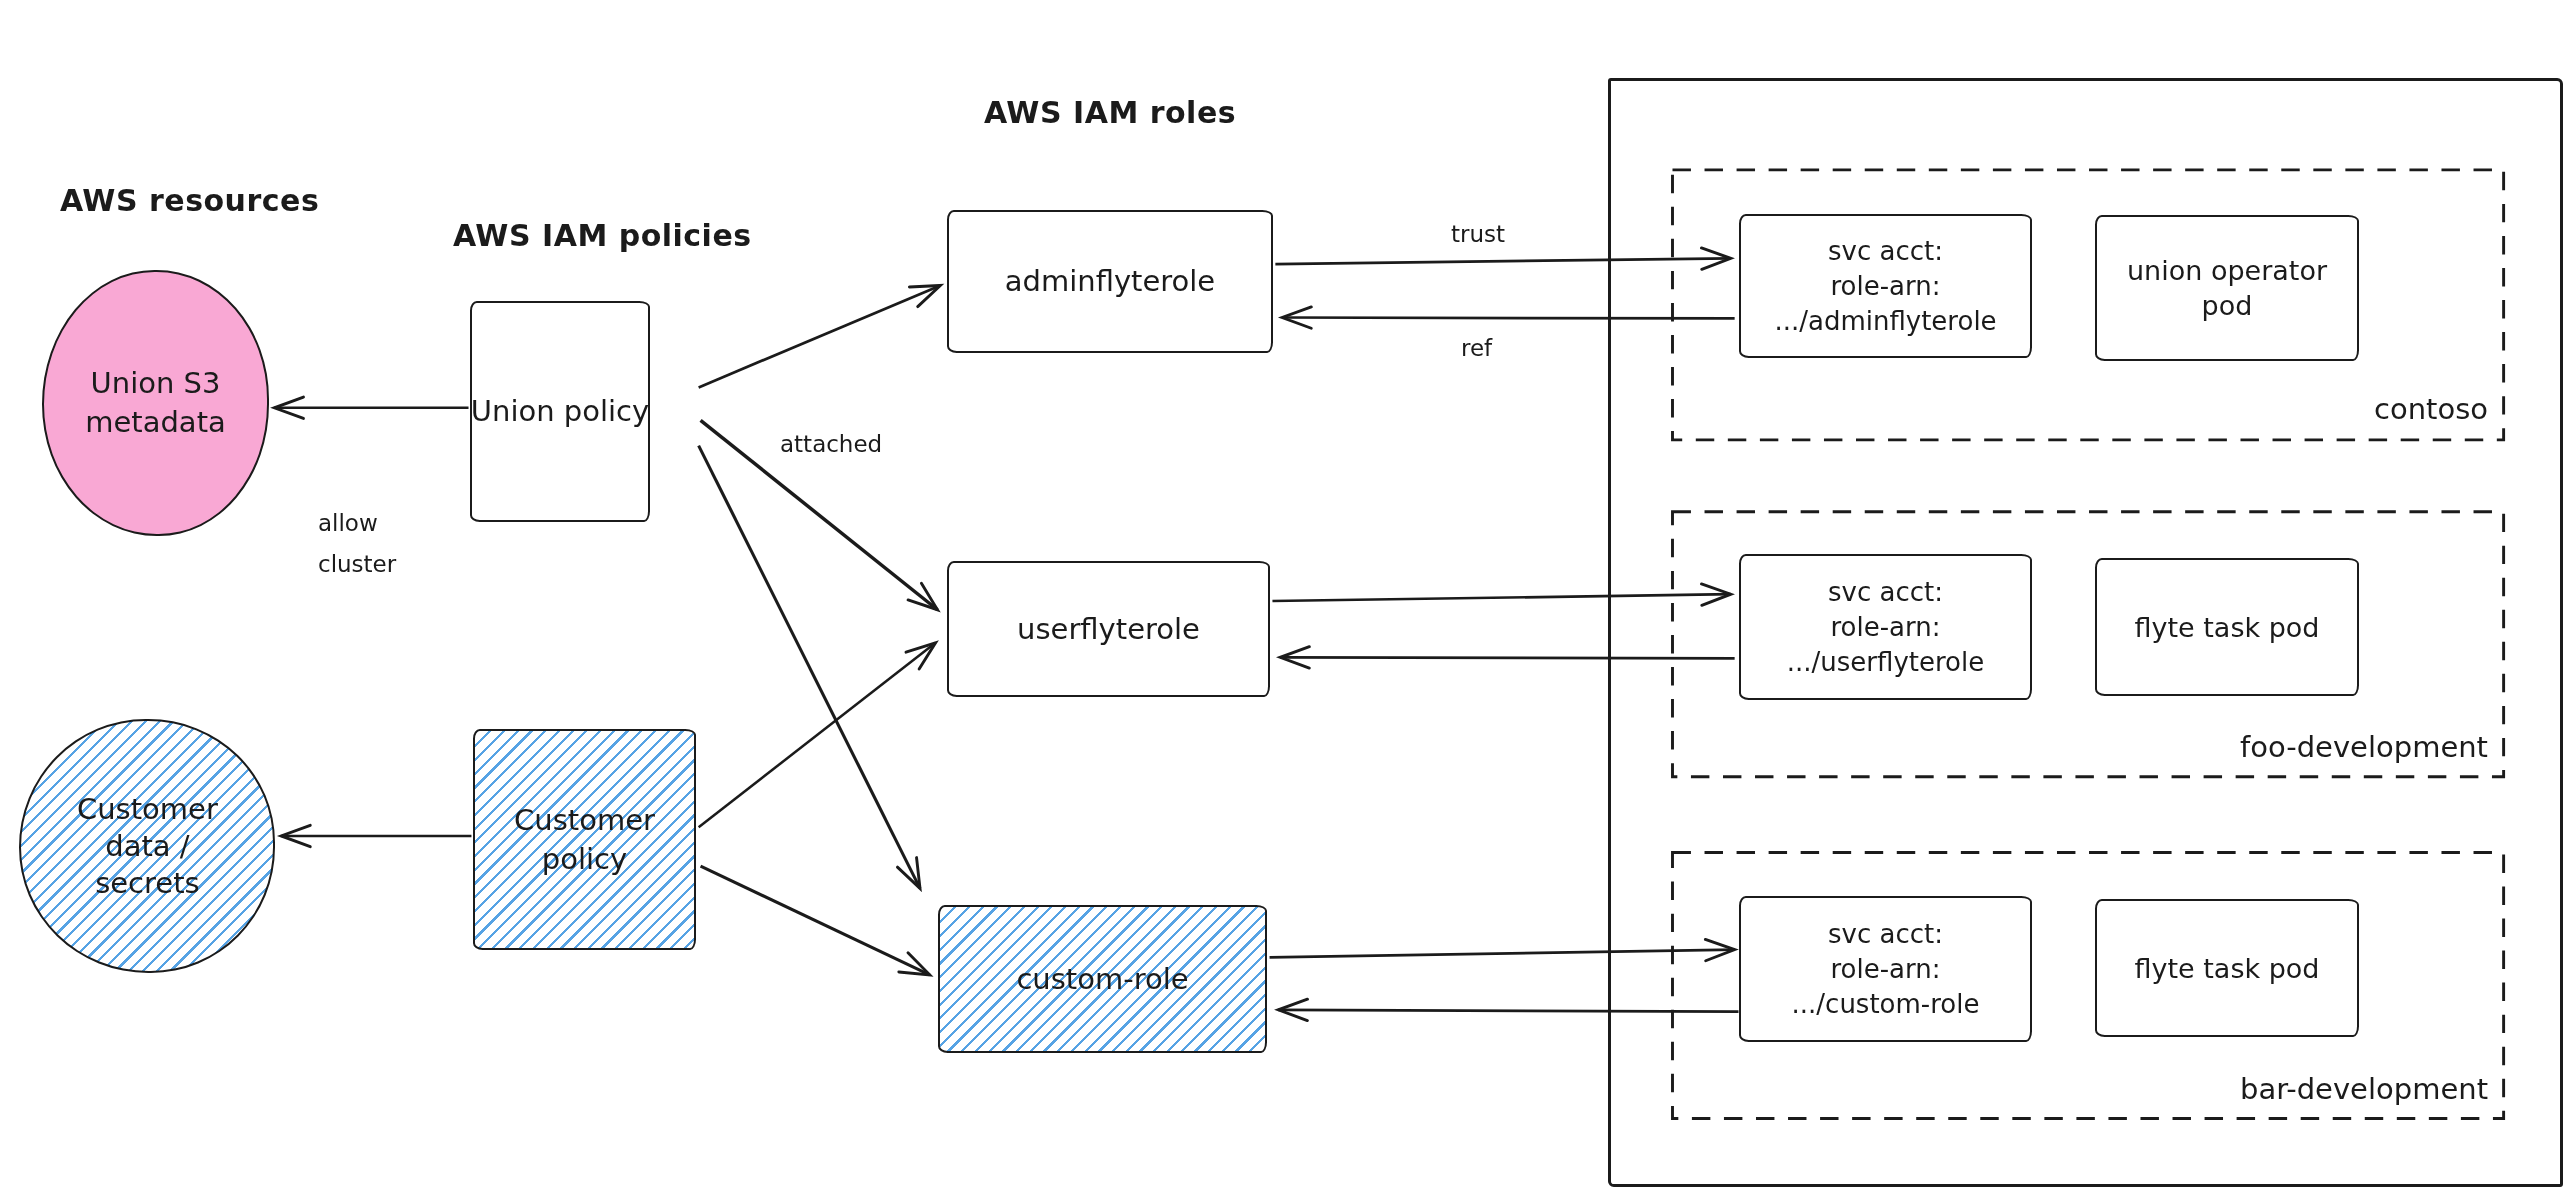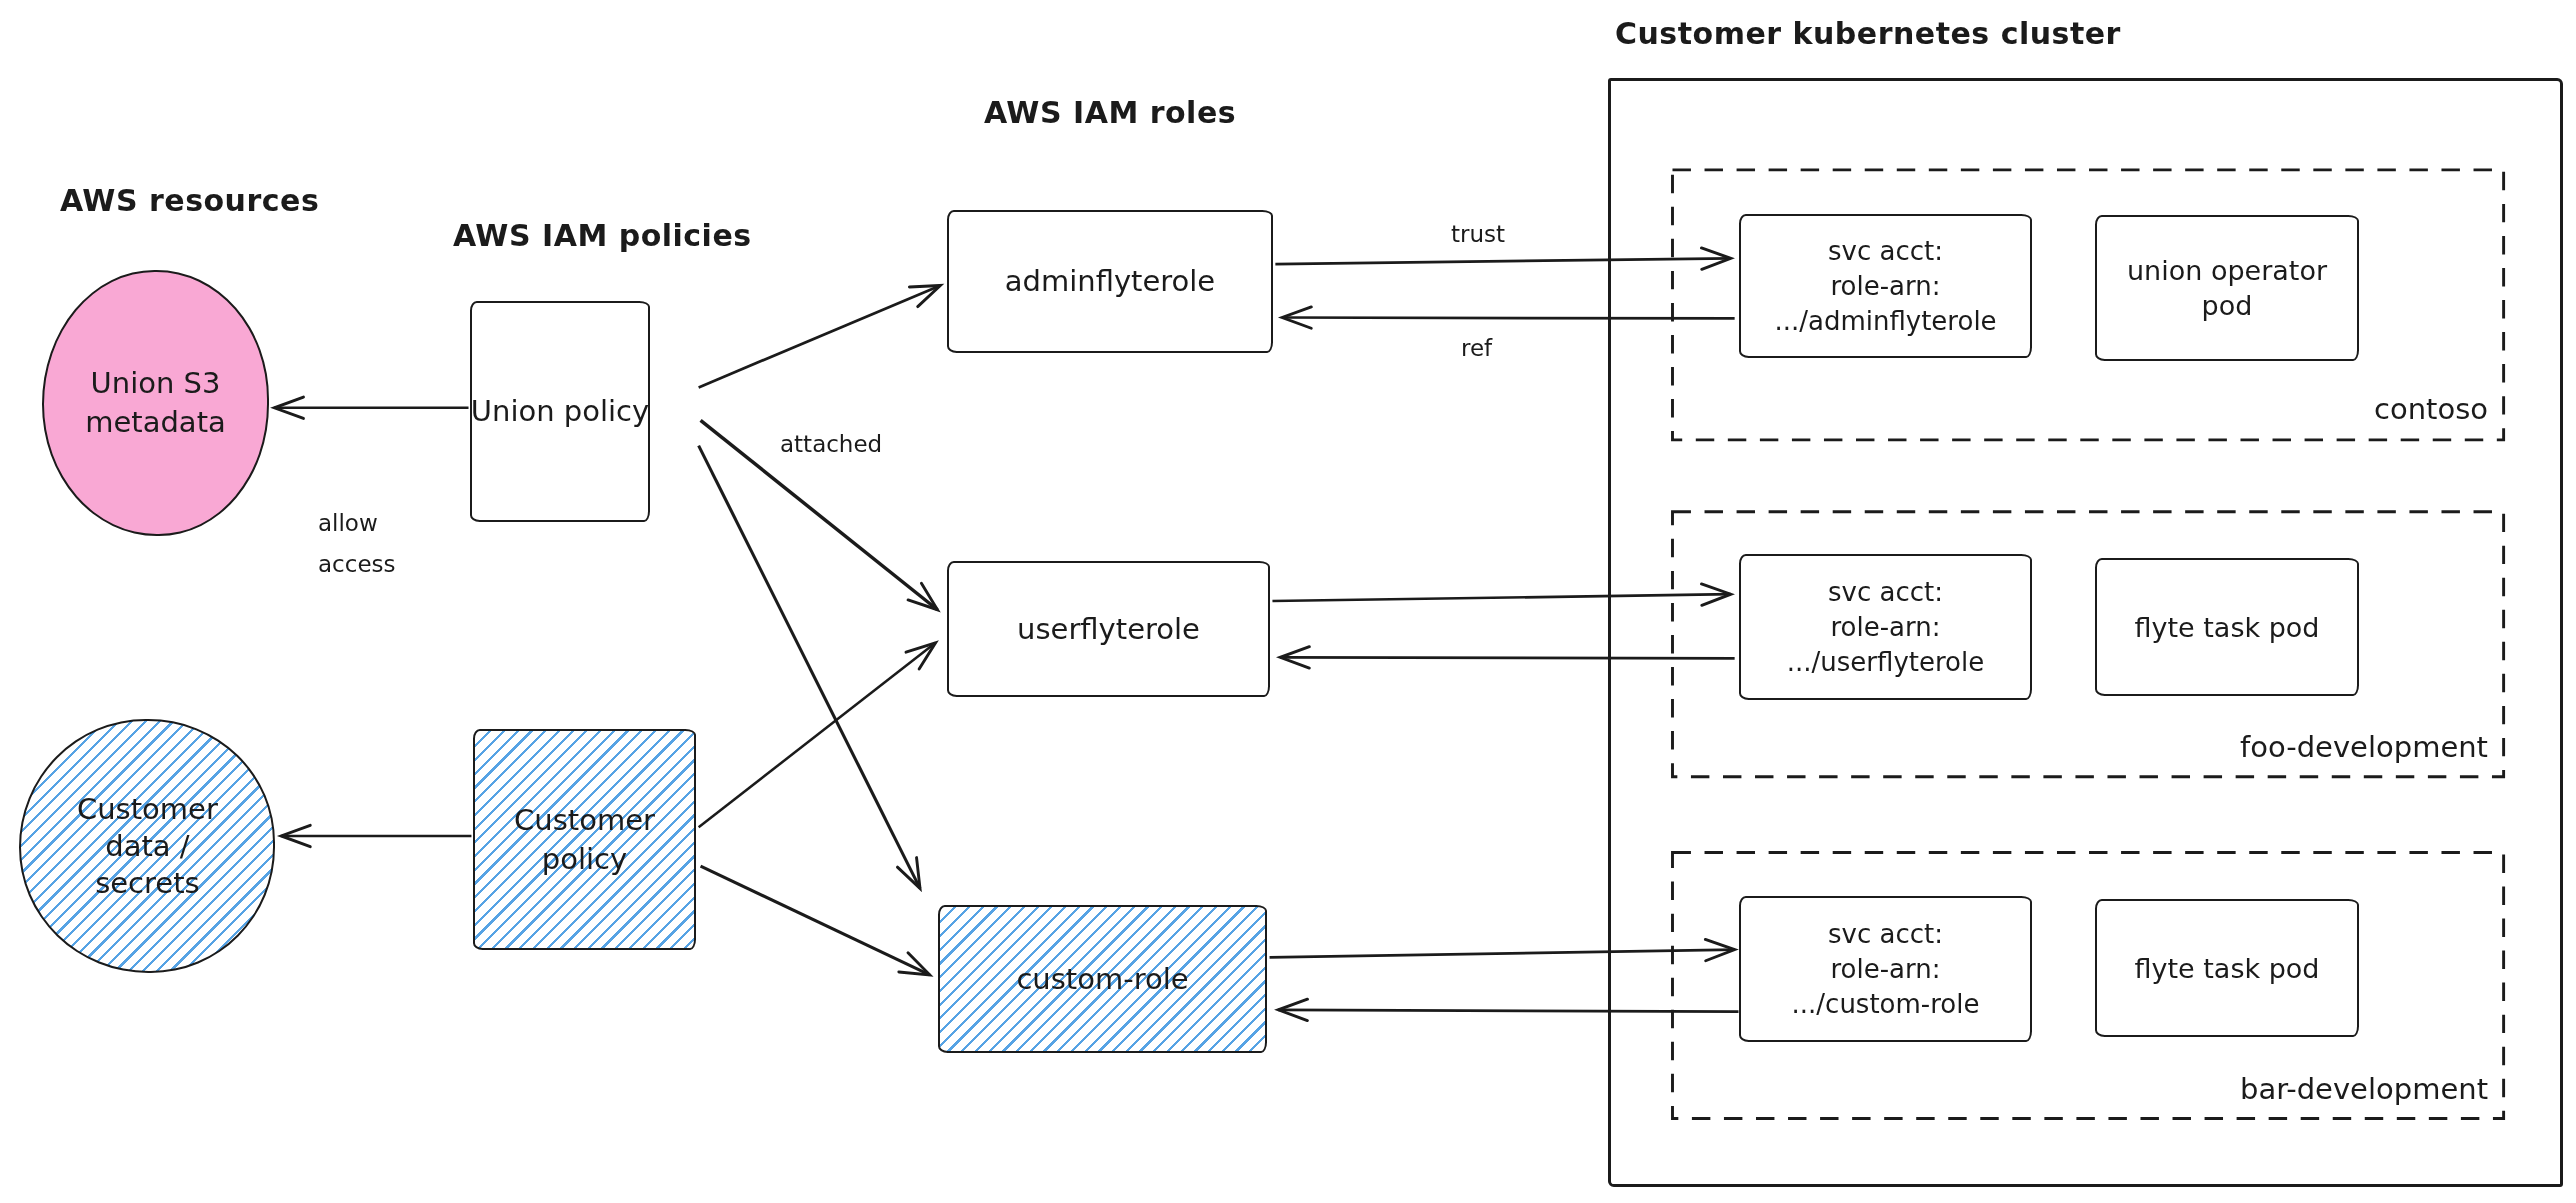--- a/index.html
+++ b/index.html
@@ -39,21 +39,20 @@
   .layer-nodes{position:absolute;left:0;top:0;width:100%;height:100%;z-index:3;}
 </style>
 </head>
 <body>
 
 <div id="canvas">
 
   <div class="heading" style="left:60px;top:183px;">AWS resources</div>
   <div class="heading" style="left:453px;top:218px;">AWS IAM policies</div>
   <div class="heading" style="left:984px;top:95px;">AWS IAM roles</div>
-  <div class="heading" style="left:1615px;top:15.5px;">Customer kubernetes cluster</div>
 
   <div class="layer-nodes">
 
     <div class="sketch-ellipse" style="left:42px;top:270px;width:227px;height:266px;">
       <div class="node-line">Union S3</div>
       <div class="node-line">metadata</div>
     </div>
 
     <div class="sketch-ellipse hatch" style="left:19.4px;top:719px;width:256px;height:254px;">
       <div class="node-line" style="line-height:37px;">Customer</div>
@@ -112,21 +111,21 @@
     </div>
     <div class="sketch-box" style="left:2095px;top:899px;width:264px;height:138px;">
       <div class="svc-line" style="font-size:27px;">flyte task pod</div>
     </div>
     <div class="ns-label" style="left:2197px;top:1072px;width:291px;">bar-development</div>
 
   </div>
 
   <div class="edge-label" style="left:318px;top:503px;">
     <div>allow</div>
-    <div>access</div>
+    <div>cluster</div>
   </div>
   <div class="edge-label" style="left:780px;top:424px;">attached</div>
   <div class="edge-label" style="left:1451px;top:214px;">trust</div>
   <div class="edge-label" style="left:1461px;top:328px;">ref</div>
 
   <svg id="wires" width="2576" height="1203" viewBox="0 0 2652 1239">
     <defs>
       <marker id="ah" markerWidth="40" markerHeight="32" refX="34" refY="14" orient="auto" markerUnits="userSpaceOnUse">
         <path d="M4,3 L34,14 L4,25" fill="none" stroke="#1b1b1b" stroke-width="3" stroke-linecap="round"></path>
       </marker>

